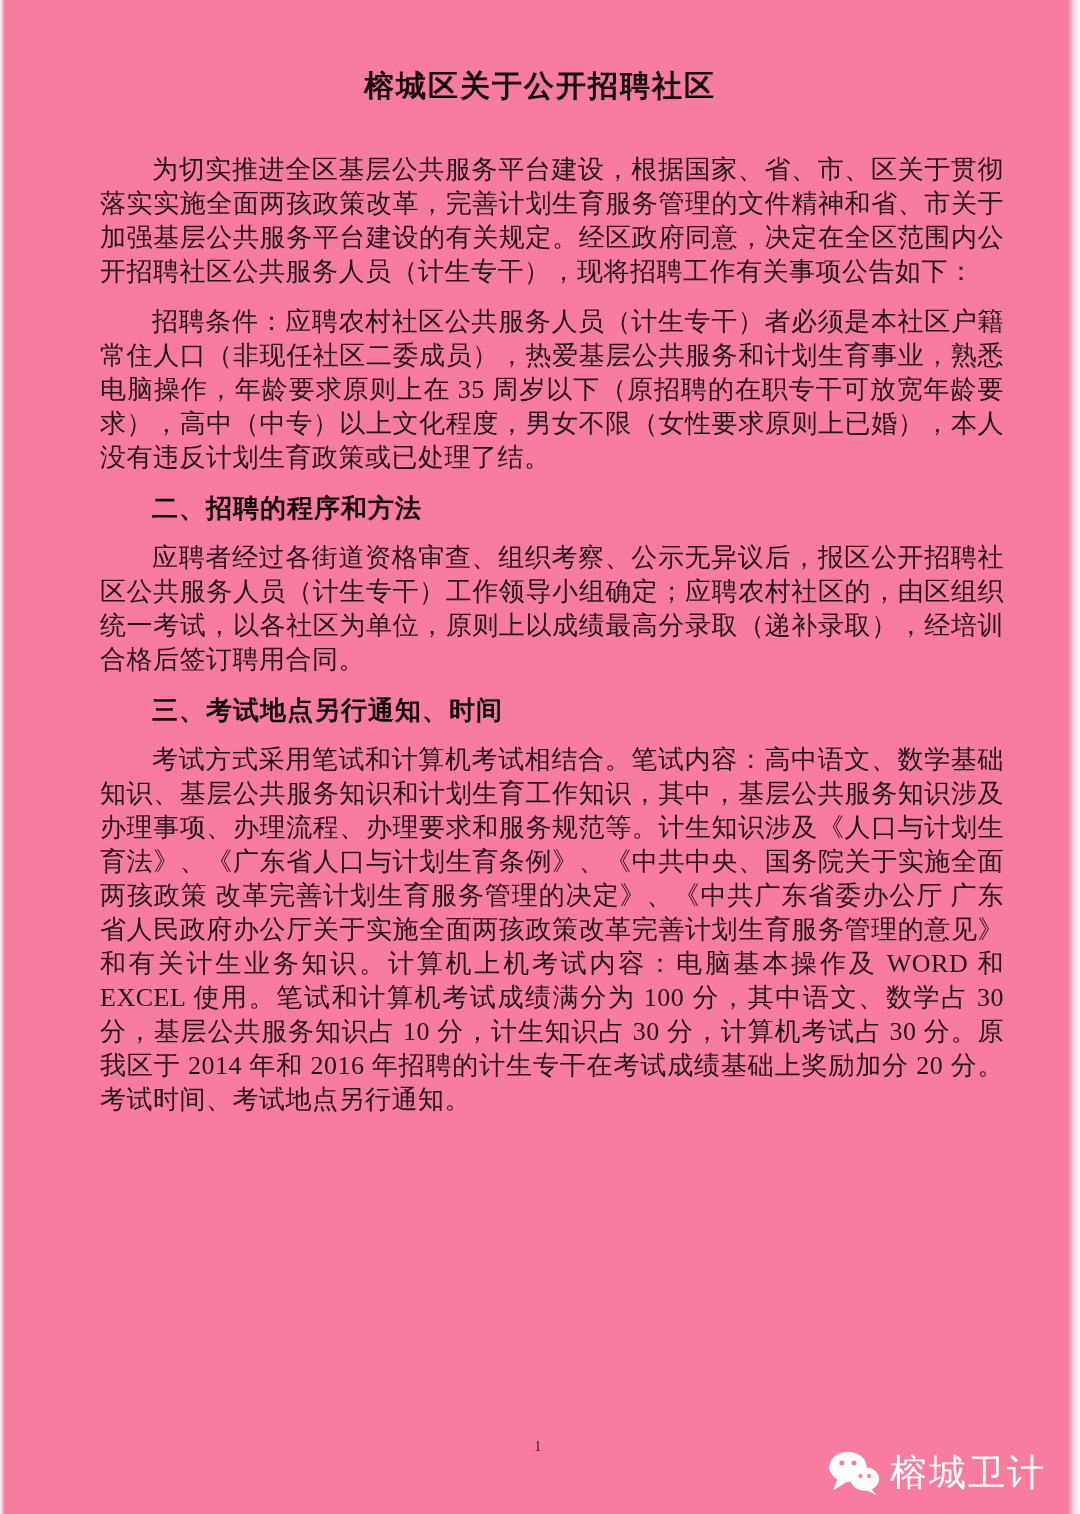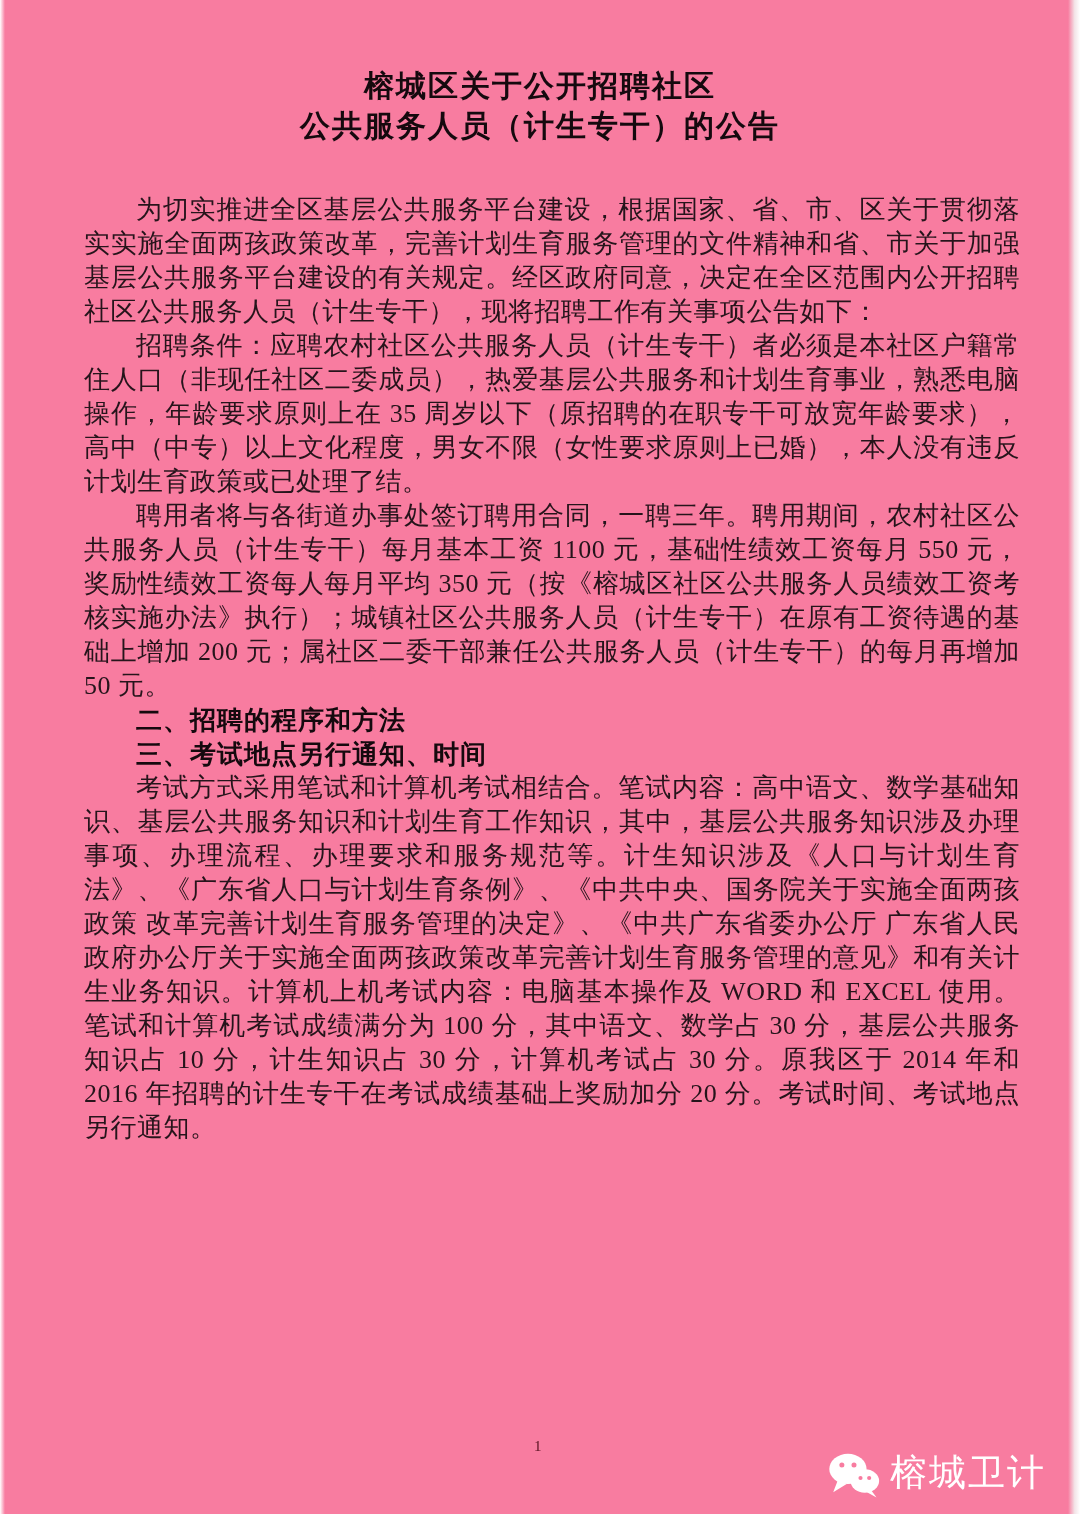--- a/index.html
+++ b/index.html
@@ -31,21 +31,21 @@
     font-family:"Liberation Sans", sans-serif;
     font-weight:bold;
     font-size:30px;
     line-height:40px;
     letter-spacing:2px;
     color:#15090e;
     margin-right:24px;
   }
   .body-text{margin-top:47px;}
   .body-text p{
-    margin:0;
+    margin:16px;
     font-size:26px;
     line-height:34px;
     text-align:justify;
     text-indent:2em;
     letter-spacing:0.5px;
   }
   .body-text p.heading{
     font-family:"Liberation Sans", sans-serif;
     font-weight:bold;
     color:#15090e;
@@ -54,49 +54,48 @@
   .page-number{
     position:absolute;
     left:534px;top:1438px;
     font-size:15px;
     color:#57101f;
     font-family:"Liberation Serif", serif;
   }
   .watermark{
     position:absolute;
     right:34px;bottom:16px;
-    display:flex;align-items:flex-end;gap:10px;
+    display:flex;align-items:center;gap:10px;
     color:#ffffff;
     z-index:6;
   }
   .watermark .wm-label{
     font-family:"Liberation Sans", sans-serif;
     font-size:37px;
     font-weight:500;
     letter-spacing:2px;
     white-space:nowrap;
   }
   .wechat-icon{width:52px;height:46px;display:block;}
 </style>
 </head>
 <body>
 
 <div class="page">
   <div class="content">
 
     <div class="title">
       <div>榕城区关于公开招聘社区</div>
-      <div>公共服务人员（计生专干）的公告</div>
     </div>
 
     <div class="body-text">
       <p>为切实推进全区基层公共服务平台建设，根据国家、省、市、区关于贯彻落实实施全面两孩政策改革，完善计划生育服务管理的文件精神和省、市关于加强基层公共服务平台建设的有关规定。经区政府同意，决定在全区范围内公开招聘社区公共服务人员（计生专干），现将招聘工作有关事项公告如下：</p>
       <p>招聘条件：应聘农村社区公共服务人员（计生专干）者必须是本社区户籍常住人口（非现任社区二委成员），热爱基层公共服务和计划生育事业，熟悉电脑操作，年龄要求原则上在 35 周岁以下（原招聘的在职专干可放宽年龄要求），高中（中专）以上文化程度，男女不限（女性要求原则上已婚），本人没有违反计划生育政策或已处理了结。</p>
-      <p>聘用者将与各街道办事处签订聘用合同，一聘三年。聘用期间，农村社区公共服务人员（计生专干）每月基本工资 1100 元，基础性绩效工资每月 550 元，奖励性绩效工资每人每月平均 350 元（按《榕城区社区公共服务人员绩效工资考核实施办法》执行）；城镇社区公共服务人员（计生专干）在原有工资待遇的基础上增加 200 元；属社区二委干部兼任公共服务人员（计生专干）的每月再增加 50 元。</p>
       <p class="heading">二、招聘的程序和方法</p>
+      <p>应聘者经过各街道资格审查、组织考察、公示无异议后，报区公开招聘社区公共服务人员（计生专干）工作领导小组确定；应聘农村社区的，由区组织统一考试，以各社区为单位，原则上以成绩最高分录取（递补录取），经培训合格后签订聘用合同。</p>
       <p class="heading">三、考试地点另行通知、时间</p>
       <p>考试方式采用笔试和计算机考试相结合。笔试内容：高中语文、数学基础知识、基层公共服务知识和计划生育工作知识，其中，基层公共服务知识涉及办理事项、办理流程、办理要求和服务规范等。计生知识涉及《人口与计划生育法》、《广东省人口与计划生育条例》、《中共中央、国务院关于实施全面两孩政策 改革完善计划生育服务管理的决定》、《中共广东省委办公厅 广东省人民政府办公厅关于实施全面两孩政策改革完善计划生育服务管理的意见》和有关计生业务知识。计算机上机考试内容：电脑基本操作及 WORD 和 EXCEL 使用。笔试和计算机考试成绩满分为 100 分，其中语文、数学占 30 分，基层公共服务知识占 10 分，计生知识占 30 分，计算机考试占 30 分。原我区于 2014 年和 2016 年招聘的计生专干在考试成绩基础上奖励加分 20 分。考试时间、考试地点另行通知。</p>
 
     </div>
 
   </div>
 
   <div class="page-number">1</div>
 
   <div class="watermark">

